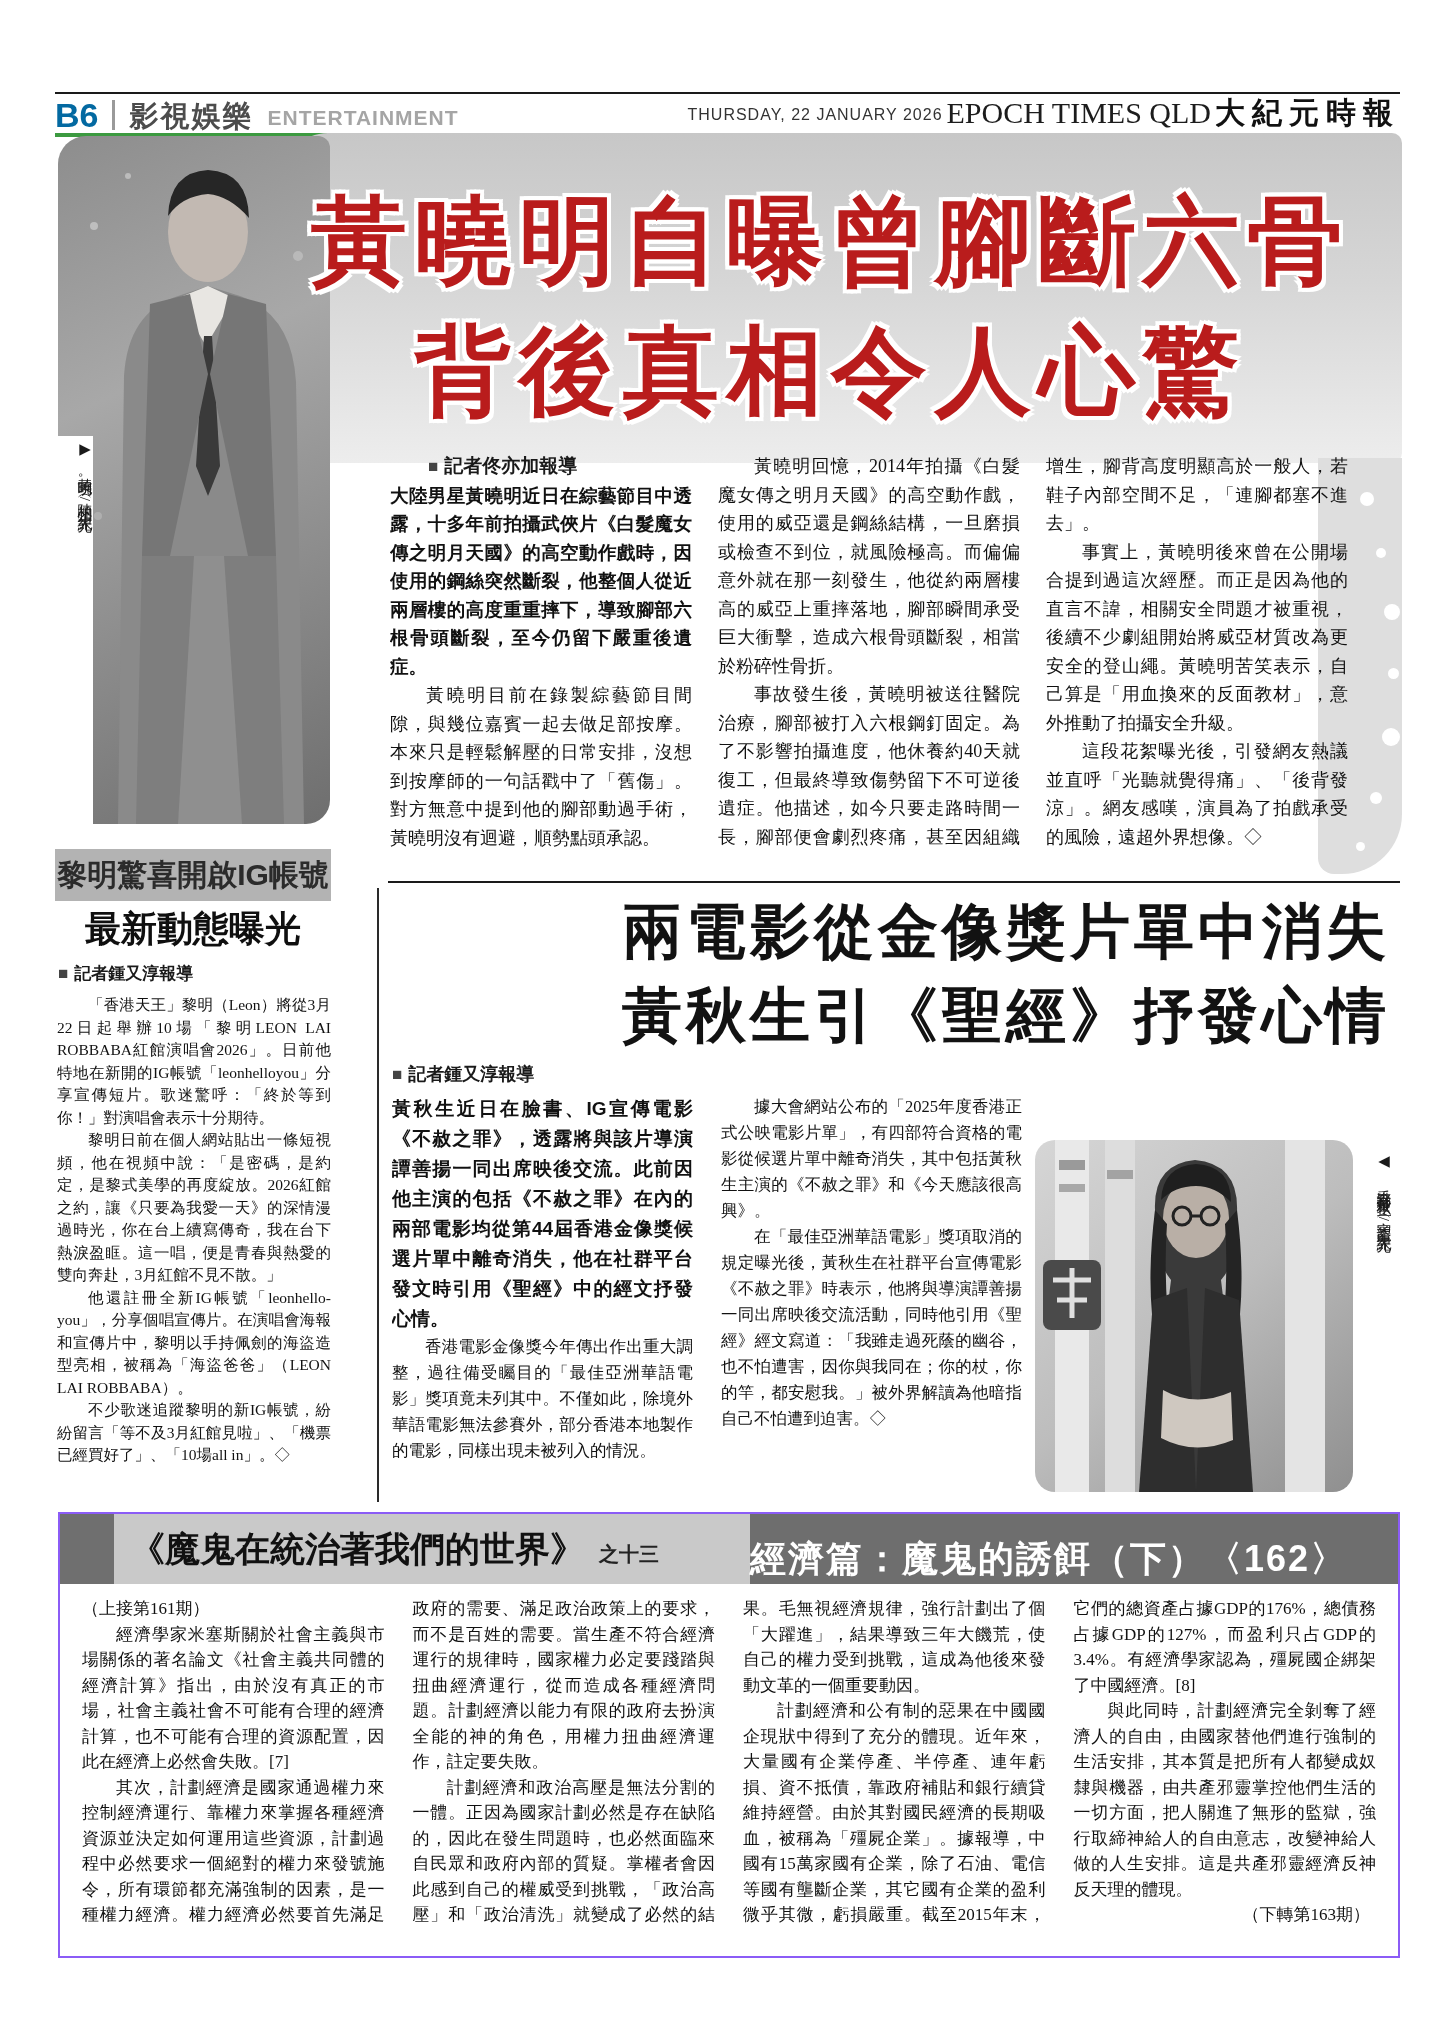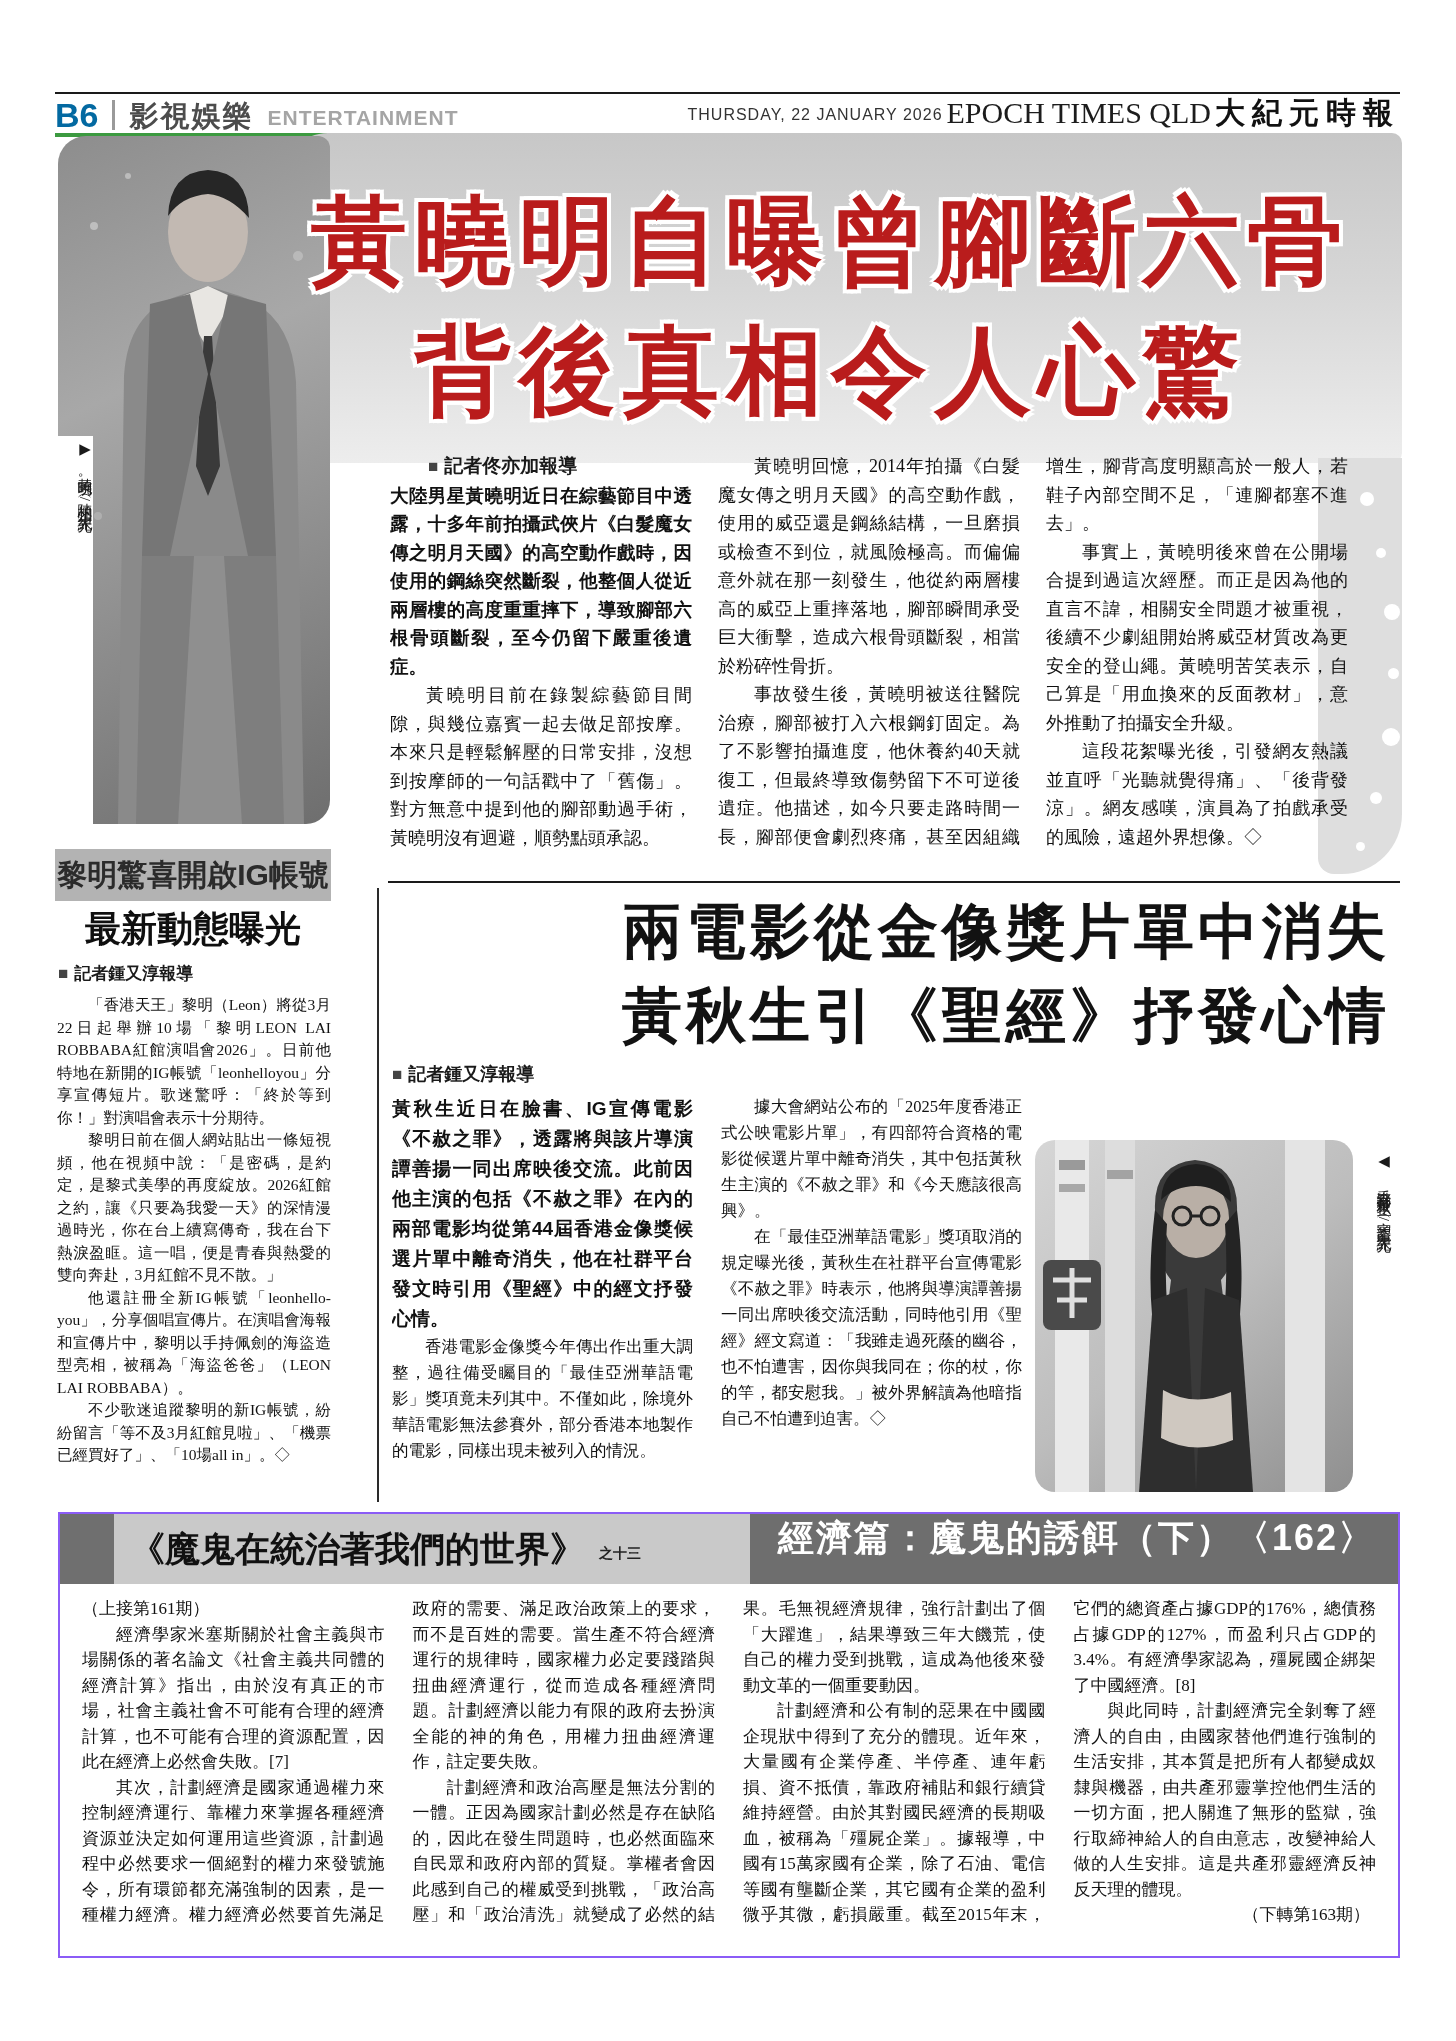--- a/index.html
+++ b/index.html
@@ -77,23 +77,23 @@
     background:linear-gradient(140deg,#d6d6d6 0%,#bdbdbd 50%,#8f8f8f 100%);}
 
   
   .serial-box{left:58px;top:1512px;width:1342px;height:446px;border:2px solid #8b5cf6;
     box-sizing:border-box;background:#fff;}
   .serial-head{display:flex;height:70px;}
   .serial-sq{width:54px;background:#6f6f6f;}
   .serial-strip{flex:0 0 620px;background:#c9c9c9;display:flex;align-items:center;
     padding-left:16px;gap:14px;}
   .serial-title{font-family:"Liberation Sans",sans-serif;font-weight:900;font-size:35px;color:#111;}
-  .serial-ep{font-family:"Liberation Sans",sans-serif;font-weight:700;font-size:14px;color:#222;
+  .serial-ep{font-family:"Liberation Sans",sans-serif;font-weight:700;font-size:20px;color:#222;
     padding-top:10px;}
-  .serial-dark{flex:1;background:#6e6e6e;display:flex;align-items:flex-start;padding-left:28px;}
+  .serial-dark{flex:1;background:#6e6e6e;display:flex;align-items:flex-end;}
   .serial-sub{font-family:"Liberation Sans",sans-serif;font-weight:900;font-size:36px;color:#fff;
     letter-spacing:2px;}
   .serial-body{padding:12px 22px;column-count:4;column-gap:28px;height:338px;overflow:hidden;
     font-size:17px;line-height:25.5px;text-align:justify;}
   .serial-body p{margin:0;text-indent:2em;}
   .serial-body p.note{text-indent:0;}
   .serial-body p.note-end{text-indent:0;text-align:right;padding-right:6px;}
 </style>
 </head>
 <body>

